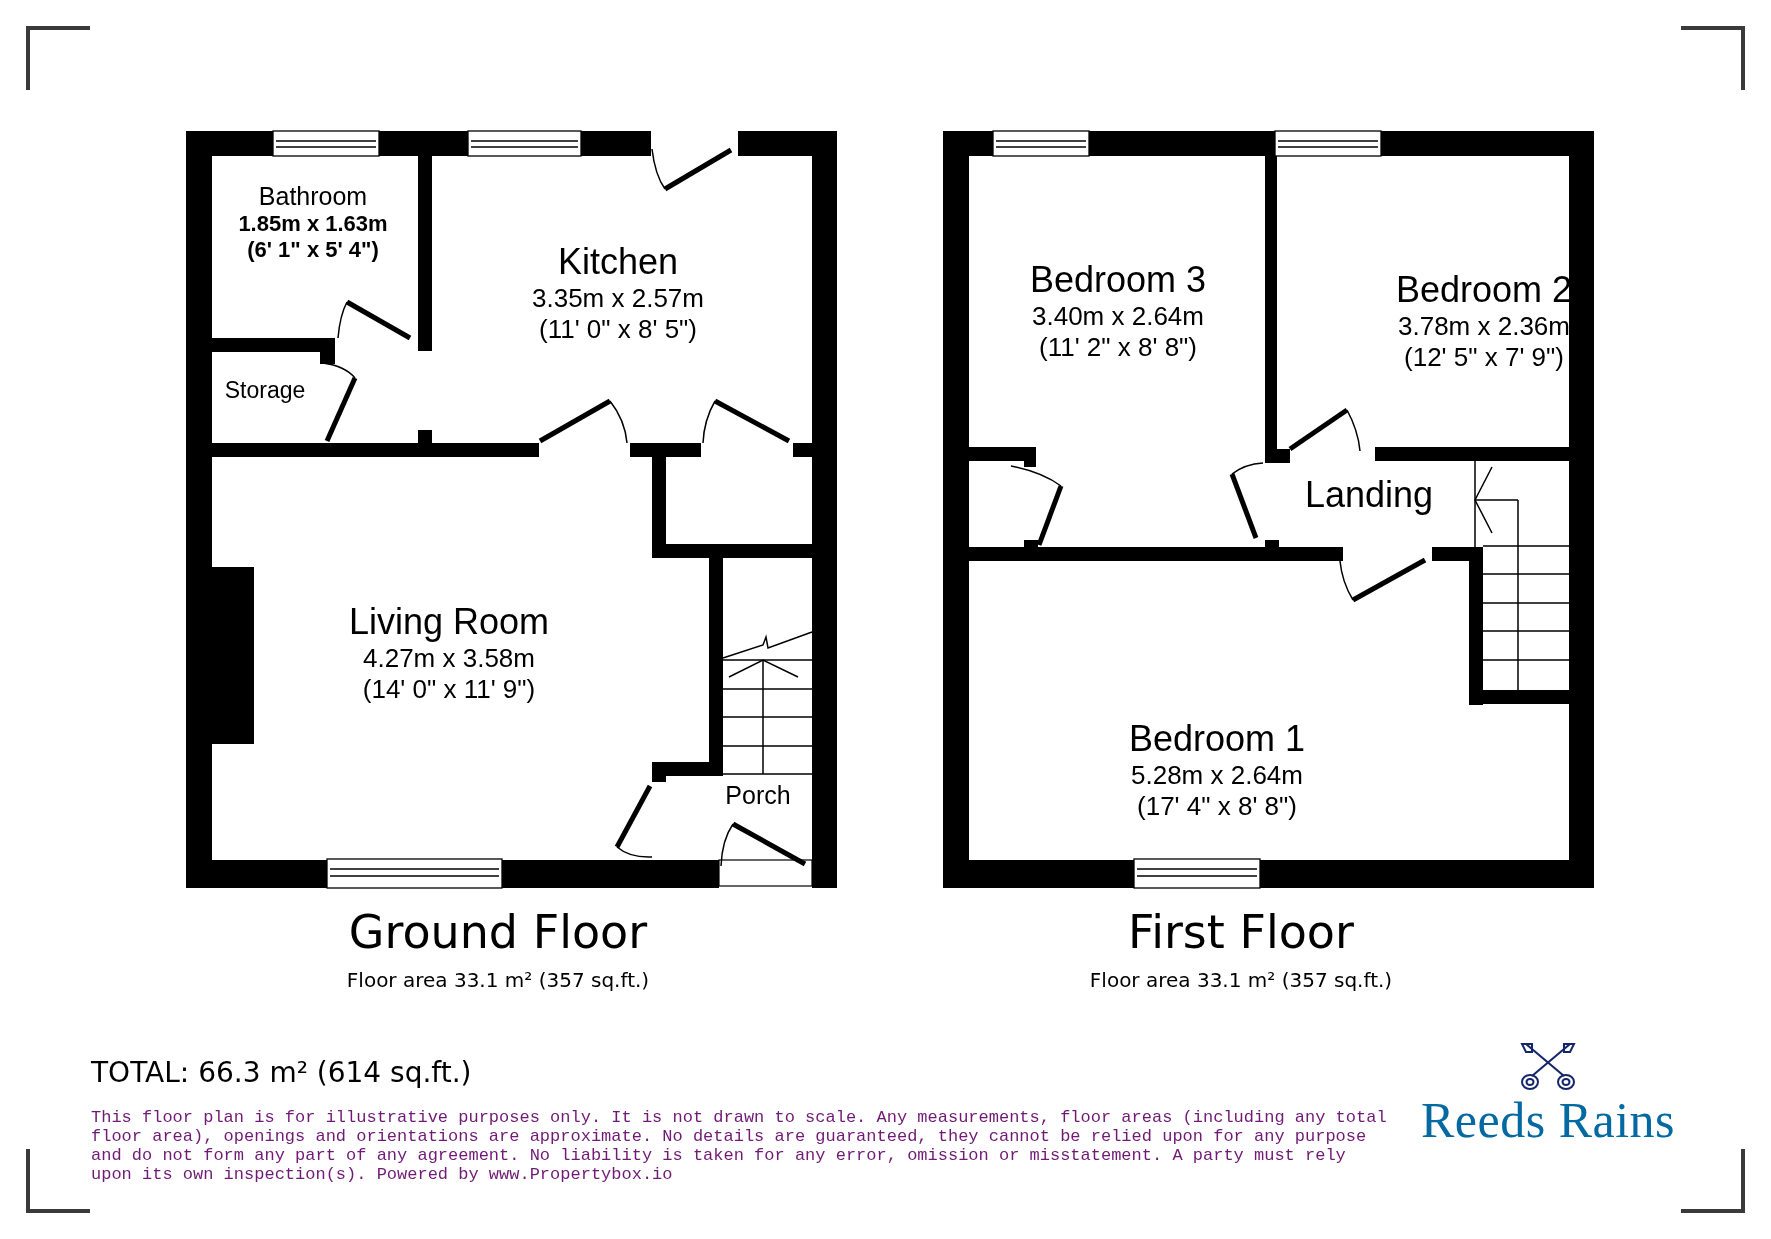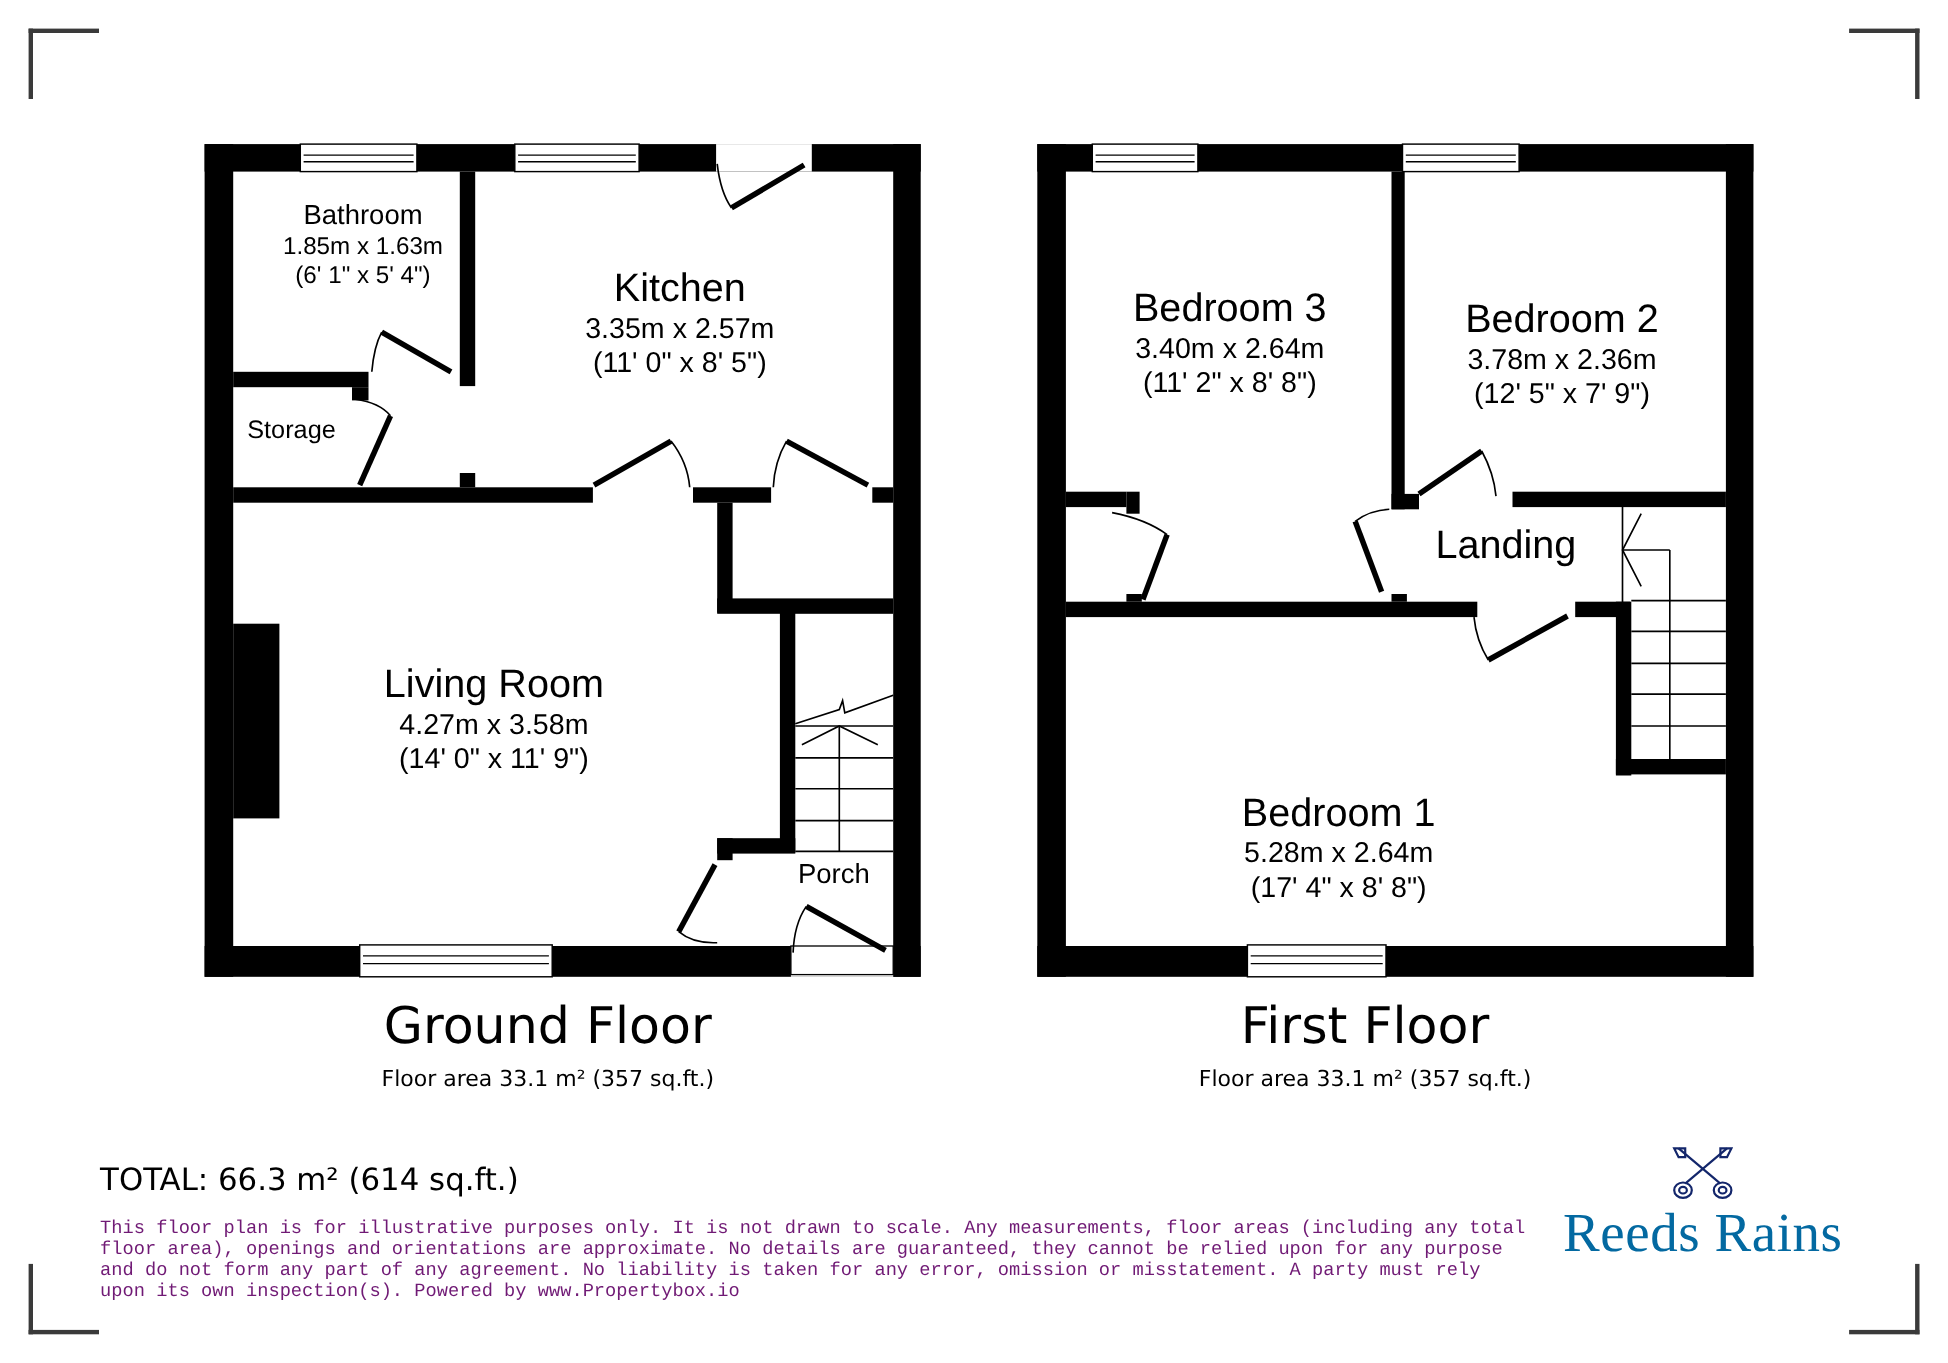--- a/index.html
+++ b/index.html
@@ -8,21 +8,21 @@
   .corner.tl { left:26px; top:26px; border-left-width:4px; border-top-width:4px; }
   .corner.tr { right:26px; top:26px; border-right-width:4px; border-top-width:4px; }
   .corner.bl { left:26px; bottom:26px; border-left-width:4px; border-bottom-width:4px; }
   .corner.br { right:26px; bottom:26px; border-right-width:4px; border-bottom-width:4px; }
   svg.plan { position:absolute; left:0; top:0; width:1771px; height:1239px; }
   .room-label { position:absolute; text-align:center; transform:translateX(-50%); white-space:nowrap; line-height:1.2; }
   .room-label .name { display:block; font-size:36px; }
   .room-label .name.small { font-size:25px; }
   .room-label .name.tiny { font-size:23px; }
   .room-label .dim { display:block; font-size:26px; }
-  .room-label.sm .dim { font-size:22px; }
+  .room-label.sm .dim { font-size:22px;font-weight:bold; }
   .floor-title { position:absolute; text-align:center; transform:translateX(-50%); white-space:nowrap; font-family:"DejaVu Sans", sans-serif; }
   .floor-title .title { display:block; font-size:46px; line-height:56px; }
   .floor-title .area { display:block; font-size:20px; line-height:36px; margin-top:2px; }
   .total { position:absolute; left:91px; top:1056px; font-family:"DejaVu Sans", sans-serif; font-size:28px; }
   .disclaimer { position:absolute; left:91px; top:1108px; width:1300px; font-family:Liberation Mono, monospace; font-size:17px; line-height:19px; color:#701a75; }
   .logo { position:absolute; left:1408px; top:1040px; width:280px; text-align:center; color:#0369a1; }
   .logo .wordmark { display:block; font-family:"Liberation Serif", serif; font-size:50px; line-height:56px; letter-spacing:0.5px; }
   .logo svg { display:block; margin:0 auto; }
 </style>
 </head>
@@ -168,21 +168,21 @@
     <line x1="1475" y1="500" x2="1518" y2="500"></line>
     <line x1="1483" y1="546" x2="1569" y2="546"></line>
     <line x1="1483" y1="574" x2="1569" y2="574"></line>
     <line x1="1483" y1="603" x2="1569" y2="603"></line>
     <line x1="1483" y1="631" x2="1569" y2="631"></line>
     <line x1="1483" y1="660" x2="1569" y2="660"></line>
     <polyline points="1492,467 1475,500 1492,533"></polyline>
   </g>
 </svg>
 
-<div class="room-label sm" style="left:313px; top:181px;margin-left:17px;">
+<div class="room-label sm" style="left:313px; top:181px;">
   <span class="name small">Bathroom</span>
   <span class="dim">1.85m x 1.63m</span>
   <span class="dim">(6' 1" x 5' 4")</span>
 </div>
 <div class="room-label" style="left:618px; top:240px;">
   <span class="name">Kitchen</span>
   <span class="dim">3.35m x 2.57m</span>
   <span class="dim">(11' 0" x 8' 5")</span>
 </div>
 <div class="room-label" style="left:265px; top:377px;">
@@ -195,21 +195,21 @@
 </div>
 <div class="room-label" style="left:758px; top:780px;">
   <span class="name small">Porch</span>
 </div>
 
 <div class="room-label" style="left:1118px; top:258px;">
   <span class="name">Bedroom 3</span>
   <span class="dim">3.40m x 2.64m</span>
   <span class="dim">(11' 2" x 8' 8")</span>
 </div>
-<div class="room-label" style="left:1420px; top:268px;">
+<div class="room-label" style="left:1484px; top:268px;">
   <span class="name">Bedroom 2</span>
   <span class="dim">3.78m x 2.36m</span>
   <span class="dim">(12' 5" x 7' 9")</span>
 </div>
 <div class="room-label" style="left:1369px; top:473px;">
   <span class="name">Landing</span>
 </div>
 <div class="room-label" style="left:1217px; top:689px;margin-top:28px;">
   <span class="name">Bedroom 1</span>
   <span class="dim">5.28m x 2.64m</span>

